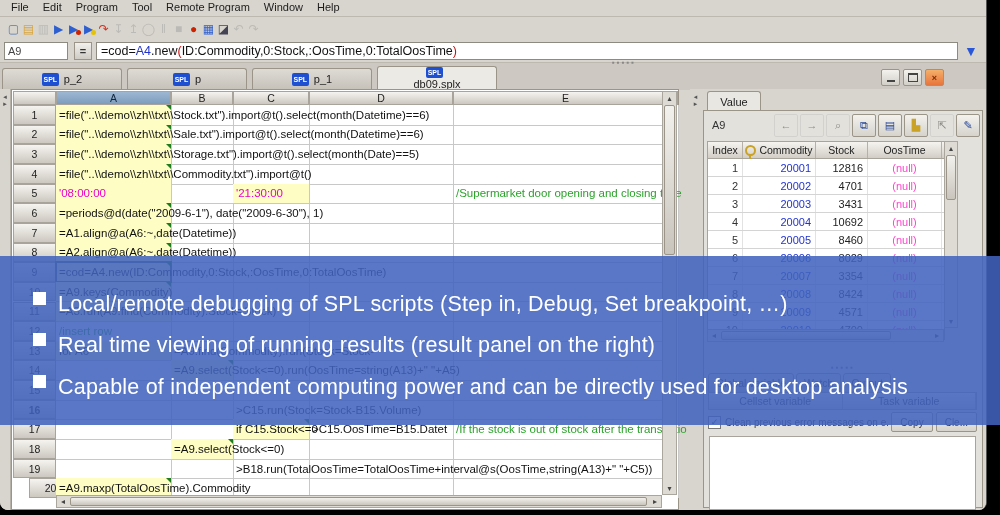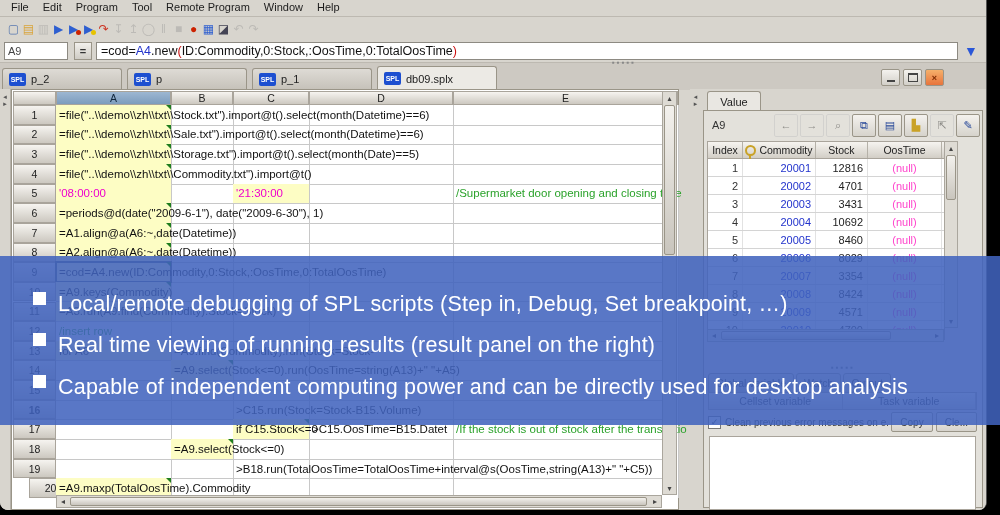--- a/index.html
+++ b/index.html
@@ -23,22 +23,22 @@
            padding:0 3px;margin-left:4px;display:flex;align-items:center;}
   #eqbtn{width:16px;height:16px;margin-left:6px;background:linear-gradient(#f2f0ec,#cfccc5);
          border:1px solid #9a9588;font-size:11px;font-weight:bold;color:#333;display:flex;align-items:center;justify-content:center;}
   #formulafield{flex:1;height:16px;background:#fff;border:1px solid #8d8a82;margin-left:4px;margin-right:4px;
                 font-size:12.5px;display:flex;align-items:center;padding:0 4px;white-space:nowrap;overflow:hidden;}
   .f-black{color:#111;} .f-blue{color:#2233cc;} .f-red{color:#cc1111;}
   #fx-down{width:18px;height:18px;margin-right:6px;color:#2a57d8;font-size:14px;display:flex;align-items:center;justify-content:center;}
   
   #tabbar{position:absolute;left:0;top:62px;width:100%;height:27px;background:#cdc9c2;border-top:1px solid #bdb9b1;}
   .doc-tab{position:absolute;top:5px;height:21px;background:linear-gradient(#dedbd5,#c6c2ba);
-           border:1px solid #9a9588;border-bottom:none;border-radius:3px 3px 0 0;display:flex;align-items:center;padding:0 6px;box-sizing:border-box;}
-  .doc-tab.active{background:#eceae5;top:3px;height:24px;}
+           border:1px solid #9a9588;border-bottom:none;border-radius:3px 3px 0 0;display:flex;align-items:center;padding:0 6px;box-sizing:border-box;justify-content:center;}
+  .doc-tab.active{background:#eceae5;top:3px;height:24px;flex-direction:column;}
   .spl-badge{width:17px;height:13px;background:#1d4fd0;border-radius:2px;color:#fff;font-size:7px;font-weight:bold;
              display:flex;align-items:center;justify-content:center;margin-right:5px;}
   .doc-tab .lbl{font-size:11px;color:#222;}
   #tab-dots{position:absolute;left:612px;top:-5px;font-size:8px;letter-spacing:2px;color:#888;}
   #win-controls{position:absolute;right:42px;top:6px;display:flex;gap:3px;}
   .wbtn{width:17px;height:15px;border:1px solid #9a9588;background:linear-gradient(#f4f2ee,#d2cfc8);
         display:flex;align-items:center;justify-content:center;font-size:9px;color:#333;border-radius:2px;}
   .wbtn.close{background:linear-gradient(#f5b06a,#e8743c);color:#7c2a00;font-weight:bold;}
   .wbtn .minbar{width:8px;height:2px;background:#444;margin-top:6px;}
   .wbtn .rest{width:8px;height:6px;border:1px solid #444;border-top-width:2px;}

